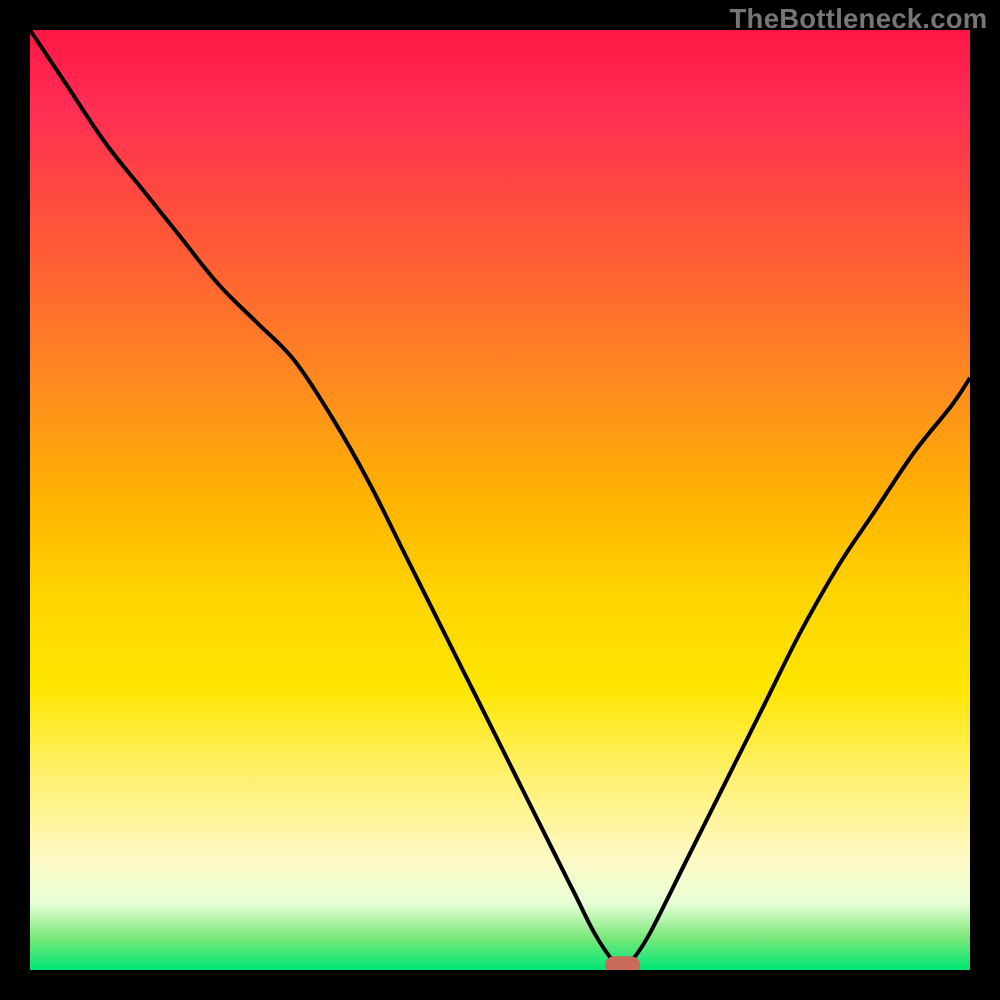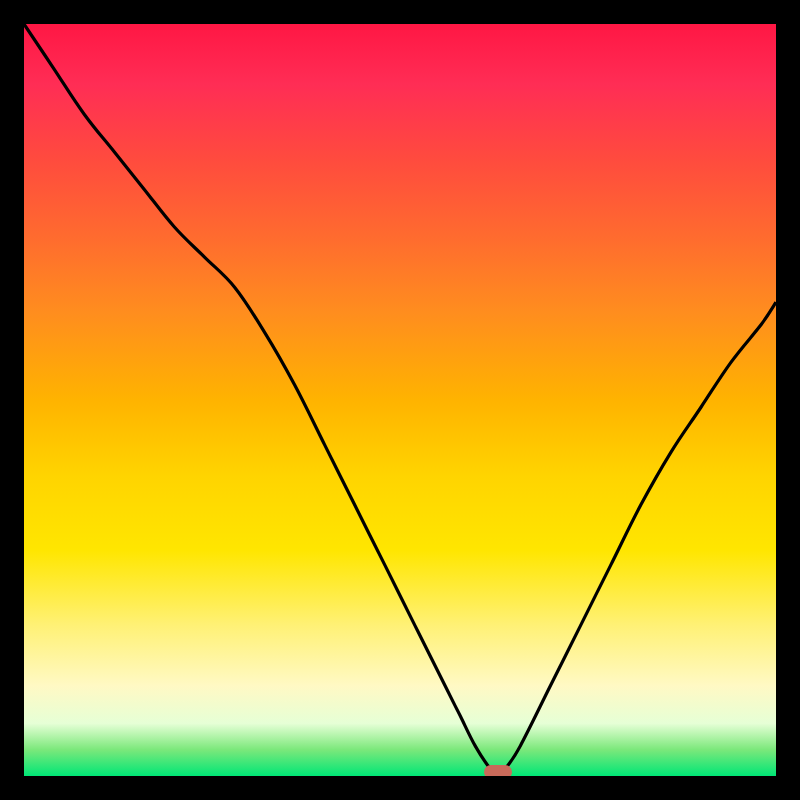--- a/index.html
+++ b/index.html
@@ -70,20 +70,21 @@
     background: #c96a5a;
     z-index: 3;
     transform: translate(-50%, -50%);
   }
 </style>
 </head>
 <body>
 
 <div class="stage">
 
+  <div class="watermark">TheBottleneck.com</div>
 
   <div class="plot">
     <div class="gradient"></div>
 
     <svg class="curve" viewBox="0 0 752 752" preserveAspectRatio="none">
       <path id="curve-path" fill="none" stroke-width="3.2" stroke="#000000" d="M 0.0 0.0 C 5.4 8.1, 19.3 28.9, 30.1 45.1 C 40.9 61.4, 49.3 75.4, 60.2 90.2 C 71.0 105.1, 79.4 114.3, 90.2 127.8 C 101.1 141.4, 109.5 151.9, 120.3 165.4 C 131.1 179.0, 139.6 190.9, 150.4 203.0 C 161.2 215.2, 169.7 222.3, 180.5 233.1 C 191.3 243.9, 199.7 249.7, 210.6 263.2 C 221.4 276.7, 229.8 290.7, 240.6 308.3 C 251.5 325.9, 259.9 340.7, 270.7 361.0 C 281.5 381.3, 290.0 399.5, 300.8 421.1 C 311.6 442.8, 320.1 459.6, 330.9 481.3 C 341.7 502.9, 350.1 519.8, 361.0 541.4 C 371.8 563.1, 380.2 579.9, 391.0 601.6 C 401.9 623.3, 413.0 645.5, 421.1 661.8 C 429.2 678.0, 430.7 681.0, 436.2 691.8 C 441.6 702.7, 445.8 712.4, 451.2 721.9 C 456.6 731.4, 462.2 739.7, 466.2 744.5 C 470.3 749.2, 471.1 748.2, 473.8 748.2 C 476.5 748.2, 477.2 749.2, 481.3 744.5 C 485.3 739.7, 488.2 736.8, 496.3 721.9 C 504.4 707.0, 515.6 683.4, 526.4 661.8 C 537.2 640.1, 545.7 623.3, 556.5 601.6 C 567.3 579.9, 575.7 563.1, 586.6 541.4 C 597.4 519.8, 605.8 501.6, 616.6 481.3 C 627.5 461.0, 635.9 446.2, 646.7 428.6 C 657.5 411.0, 666.0 399.8, 676.8 383.5 C 687.6 367.3, 696.1 353.3, 706.9 338.4 C 717.7 323.5, 728.8 311.6, 737.0 300.8 C 745.1 290.0, 749.3 282.3, 752.0 278.2"></path>
     </svg>
 
     <div id="valley" class="valley-marker" style="background: rgb(201, 106, 90); left: 473.76px; top: 748.24px;"></div>
   </div>

